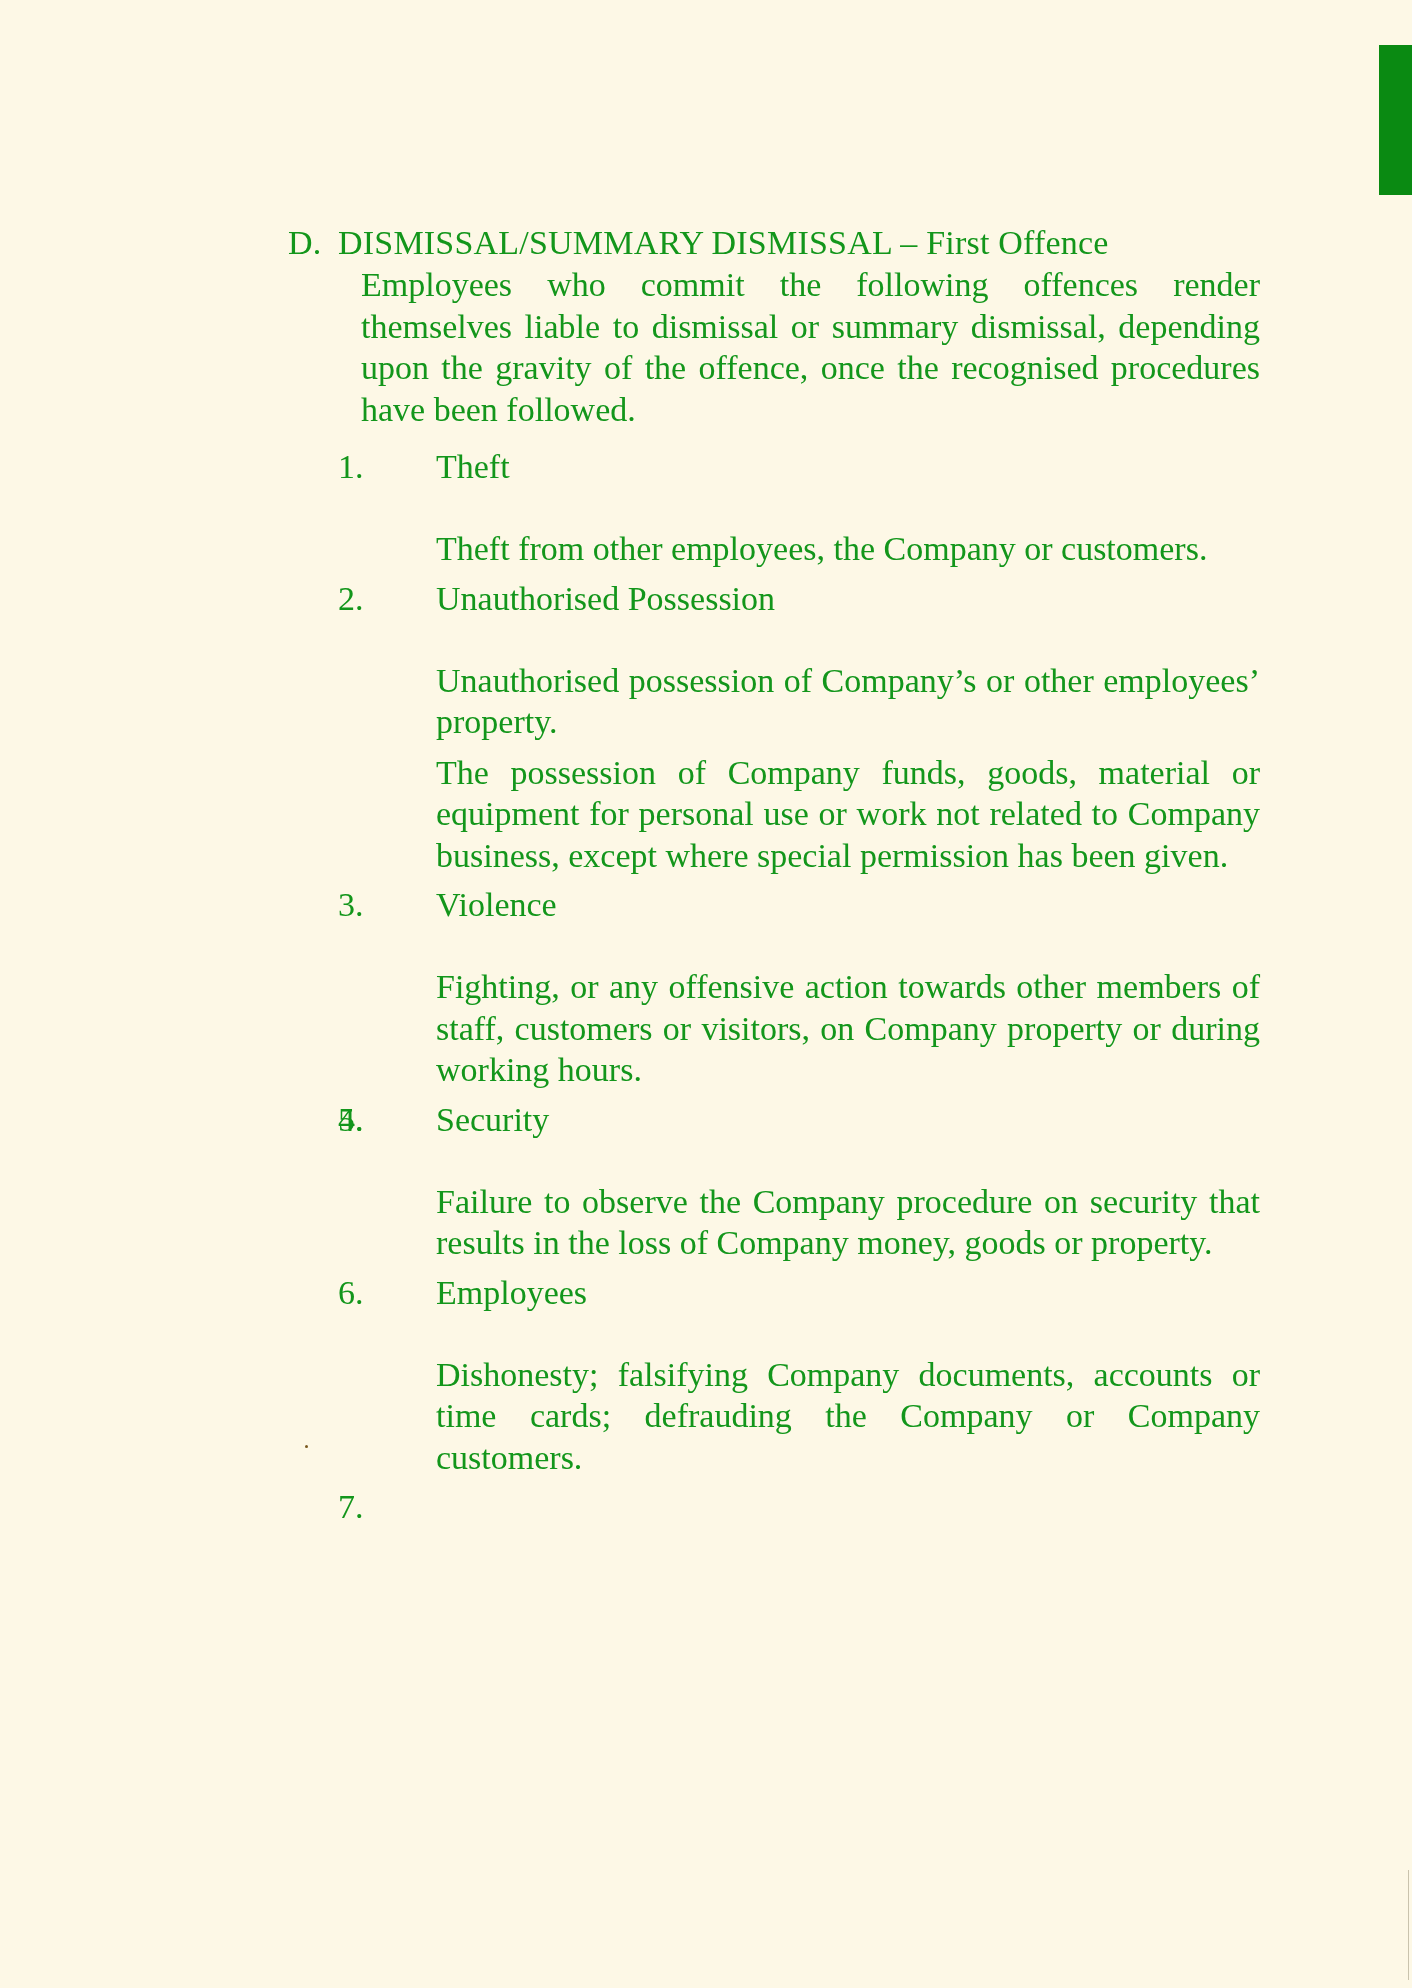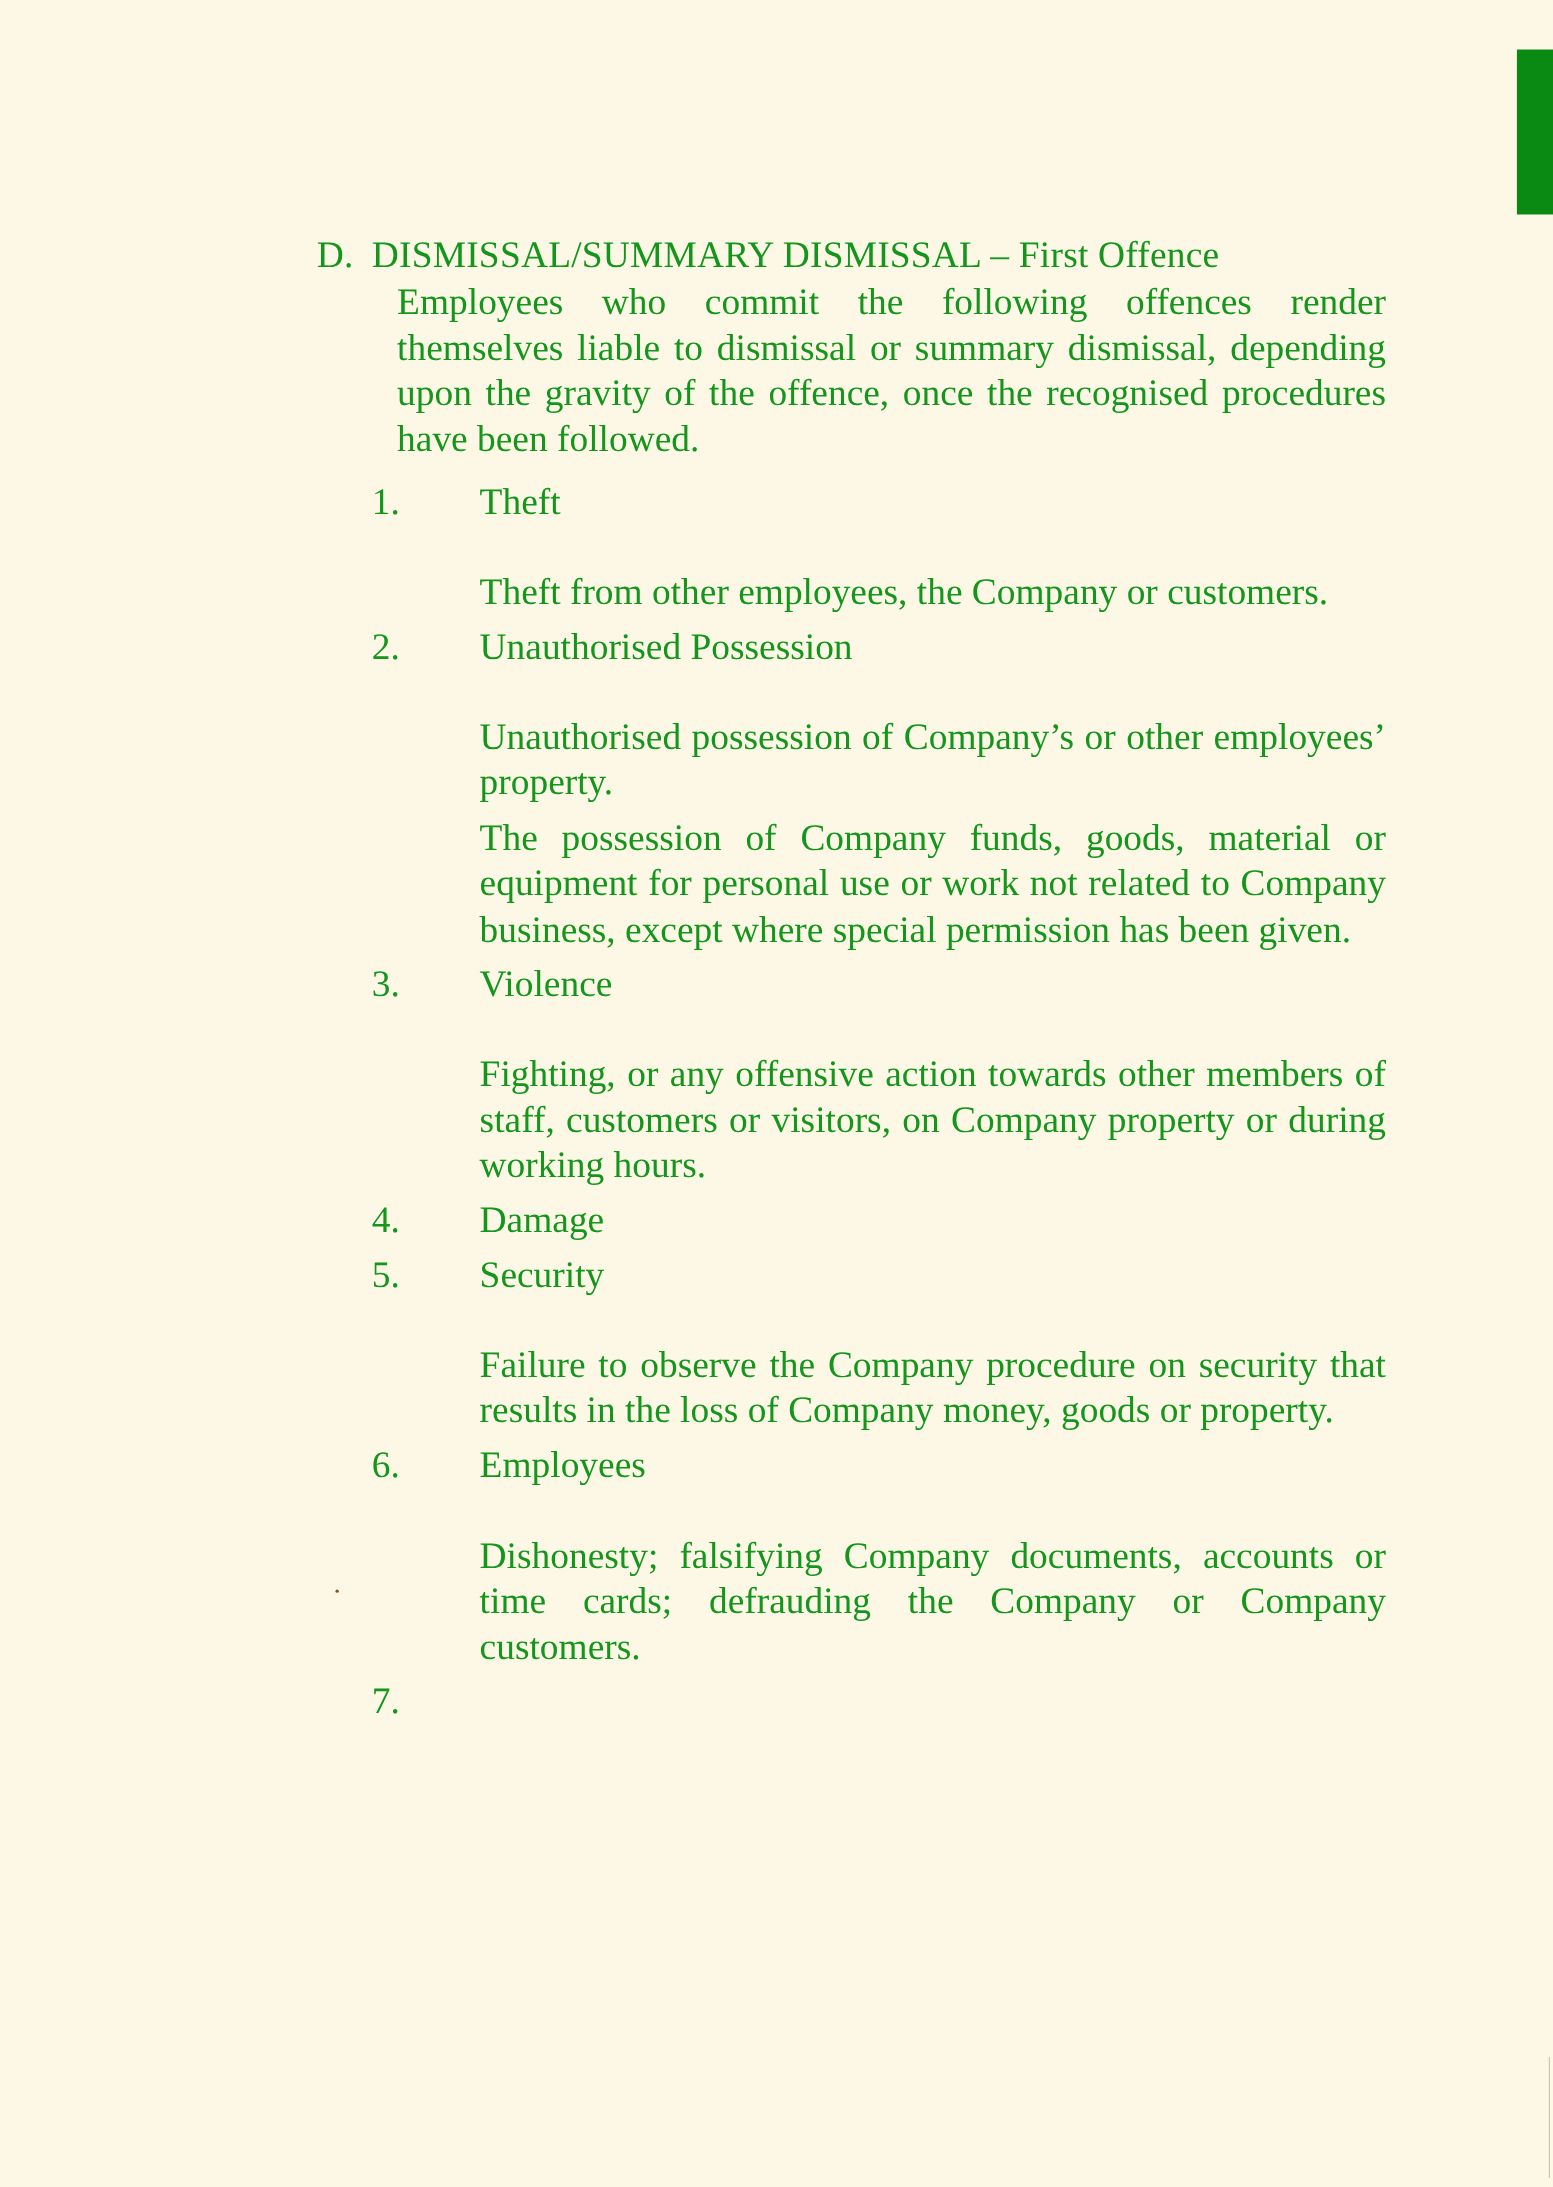--- a/index.html
+++ b/index.html
@@ -19,21 +19,21 @@
       position: absolute;
       left: 1379px;
       top: 45px;
       width: 33px;
       height: 150px;
       background: #0a8a12;
     }
     .section {
       position: absolute;
       left: 288px;
-      top: 212px;
+      top: 222px;
       width: 972px;
     }
     .heading {
       font-size: 34px;
       line-height: 42px;
       letter-spacing: 0.2px;
       white-space: nowrap;
     }
     .heading .letter {
       display: inline-block;
@@ -126,21 +126,20 @@
       <div class="num">3.</div>
       <div class="body">
         <div class="title">Violence</div>
         <div class="para">Fighting, or any offensive action towards other members of staff, customers or visitors, on Company property or during working hours.</div>
       </div>
     </div>
 
     <div class="item">
       <div class="num">4.</div>
       <div class="body">
-        <div class="title">Damage</div>
       </div>
     </div>
 
     <div class="item">
       <div class="num">5.</div>
       <div class="body">
         <div class="title">Security</div>
         <div class="para">Failure to observe the Company procedure on security that results in the loss of Company money, goods or property.</div>
       </div>
     </div>

